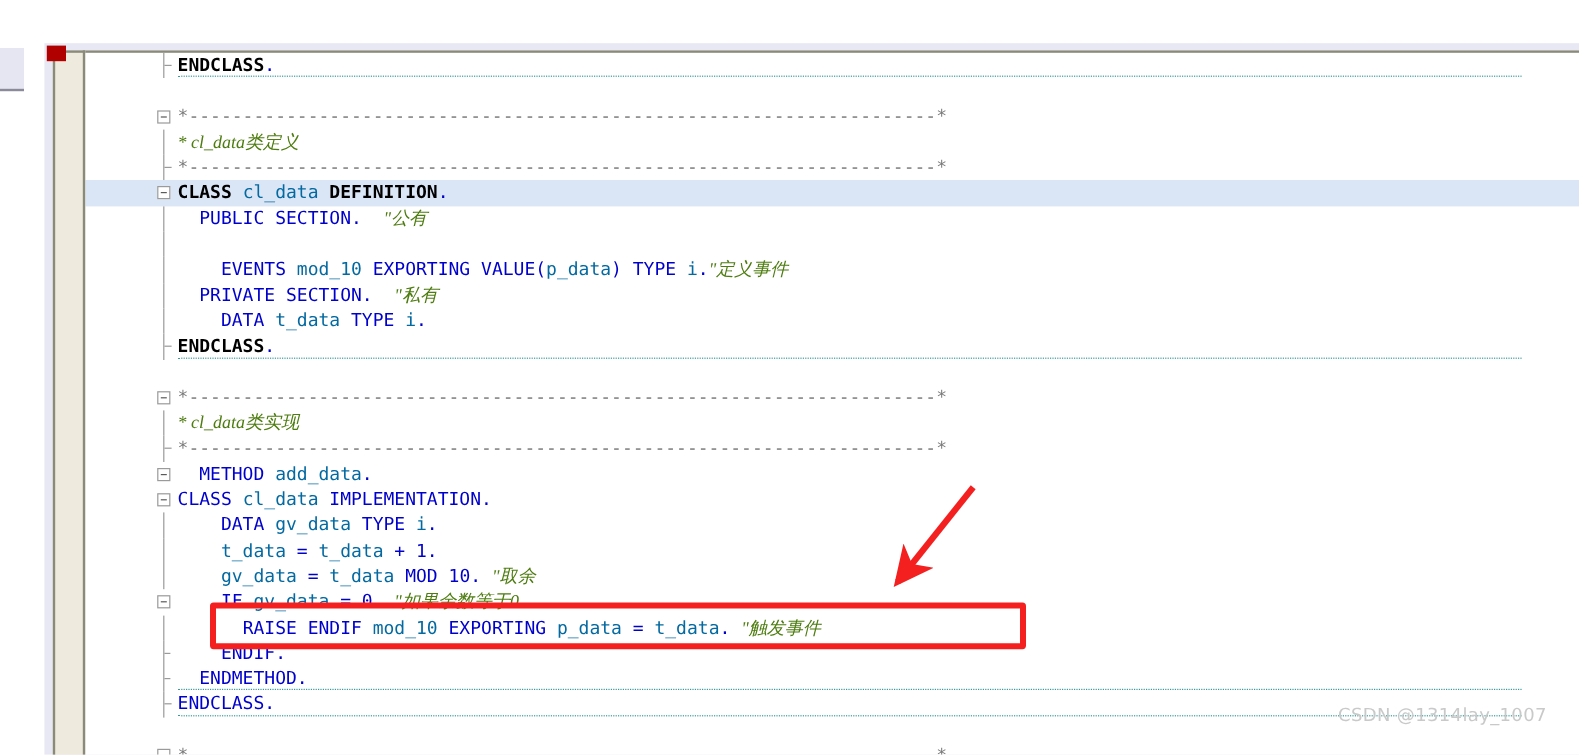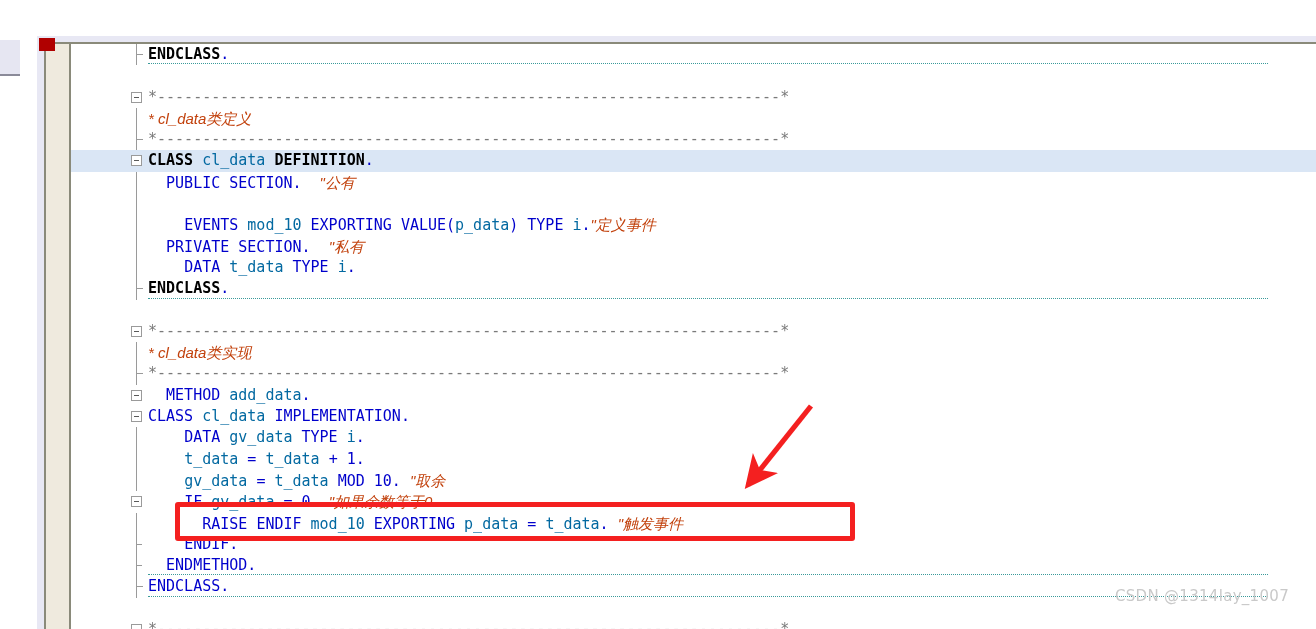--- a/index.html
+++ b/index.html
@@ -156,21 +156,21 @@
     width: 5px; height: 0;
     border-top: 1px solid #9a9a9a;
   }
 
   
   .kw   { color: #0000cc; }
   .kwb  { color: #000000; font-weight: bold; }
   .id   { color: #0369a1; }
   .num  { color: #0000cc; }
   .op   { color: #0000cc; }
-  .cmtcn{ color: #c2410c; font-style: italic; font-family: Liberation Sans, sans-serif; }
+  .cmtcn{ color: #4d7c0f; font-style: italic; font-family: Liberation Serif, serif; }
   .sep  { color: #7a7a7a; }
   .udot {
     position: absolute;
     left: 77px; bottom: 1px;
     height: 0;
     border-bottom: 1px dotted #3a9a9a;
   }
 
   
   #annot-layer {

